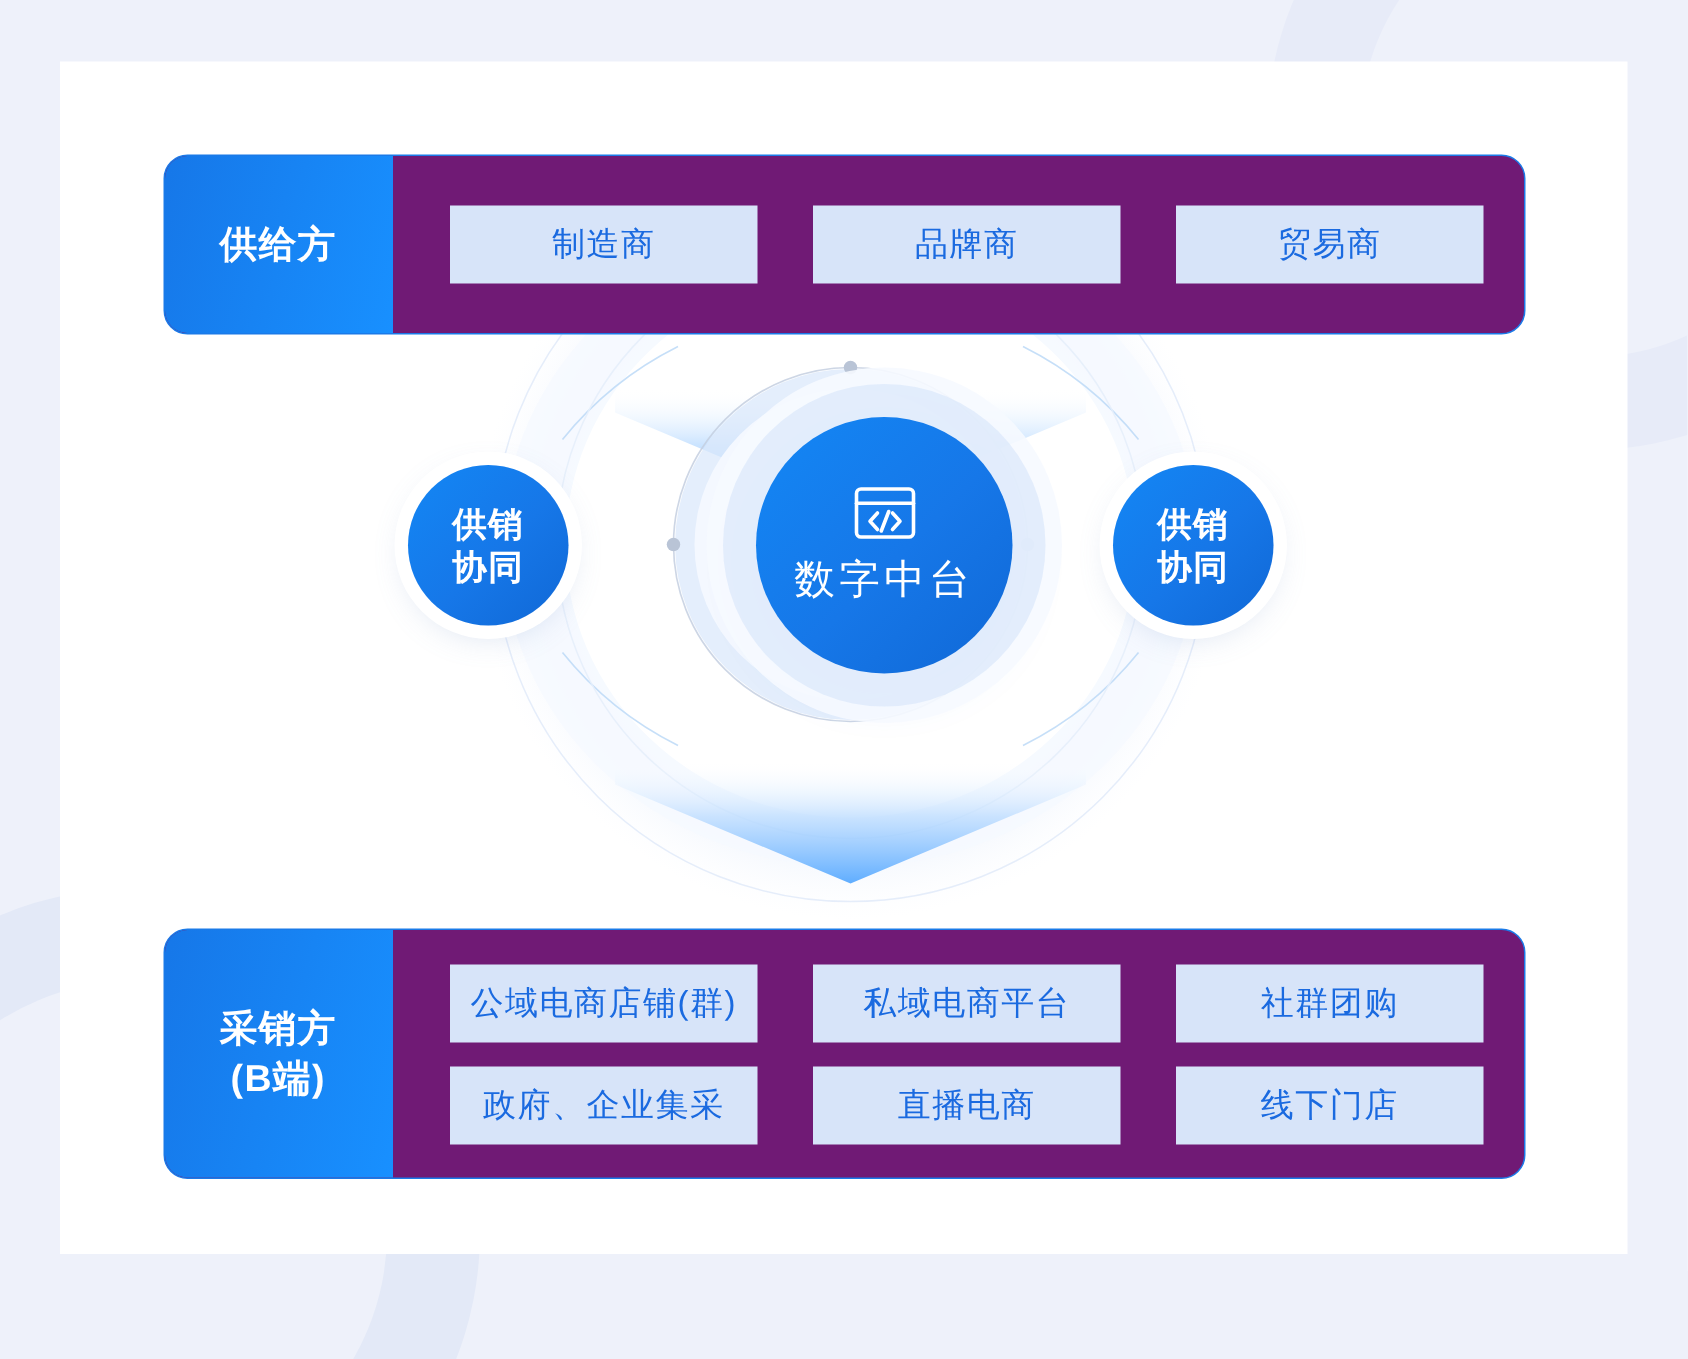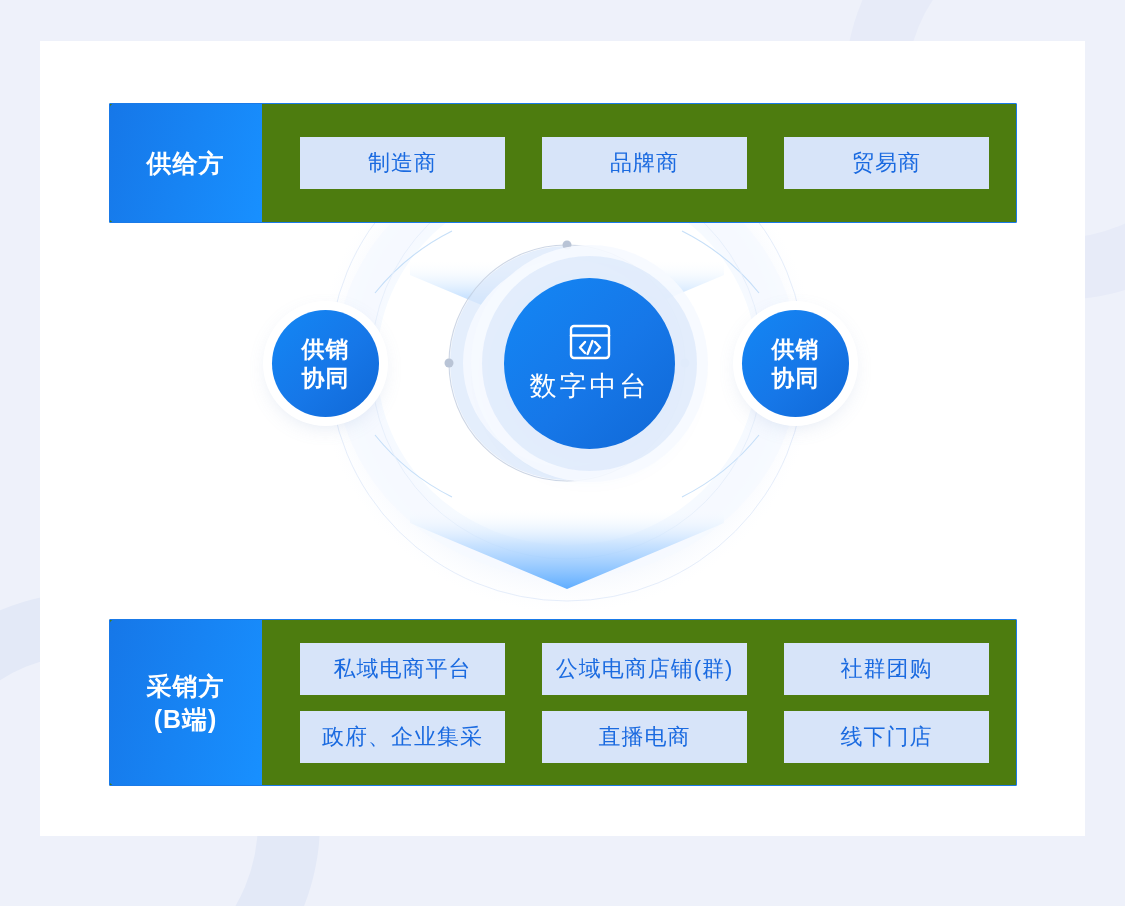--- a/index.html
+++ b/index.html
@@ -68,22 +68,22 @@
     height: 795px;
     background: #ffffff;
     overflow: hidden;
   }
 
   
   .panel {
     position: absolute;
     display: flex;
     border: 1px solid #1a7ae8;
-    border-radius: 1px;
-    background: #4d7c0f;
+    border-radius: 16px;
+    background: #701a75;
     box-sizing: border-box;
     overflow: hidden;
     z-index: 6;
     justify-content: center;
   }
   #panel-supply {
     left: 69px;
     top: 62px;
     width: 908px;
     height: 120px;
@@ -290,22 +290,22 @@
     </div>
   </div>
 
   <div class="panel" id="panel-buyer">
     <div class="panel-label">
       <span class="lbl-line">采销方</span>
       <span class="lbl-line">(B端)</span>
     </div>
     <div class="panel-body">
       <div class="panel-row">
+        <div class="tag">公域电商店铺(群)</div>
         <div class="tag">私域电商平台</div>
-        <div class="tag">公域电商店铺(群)</div>
         <div class="tag">社群团购</div>
       </div>
       <div class="panel-row">
         <div class="tag">政府、企业集采</div>
         <div class="tag">直播电商</div>
         <div class="tag">线下门店</div>
       </div>
     </div>
   </div>
 

